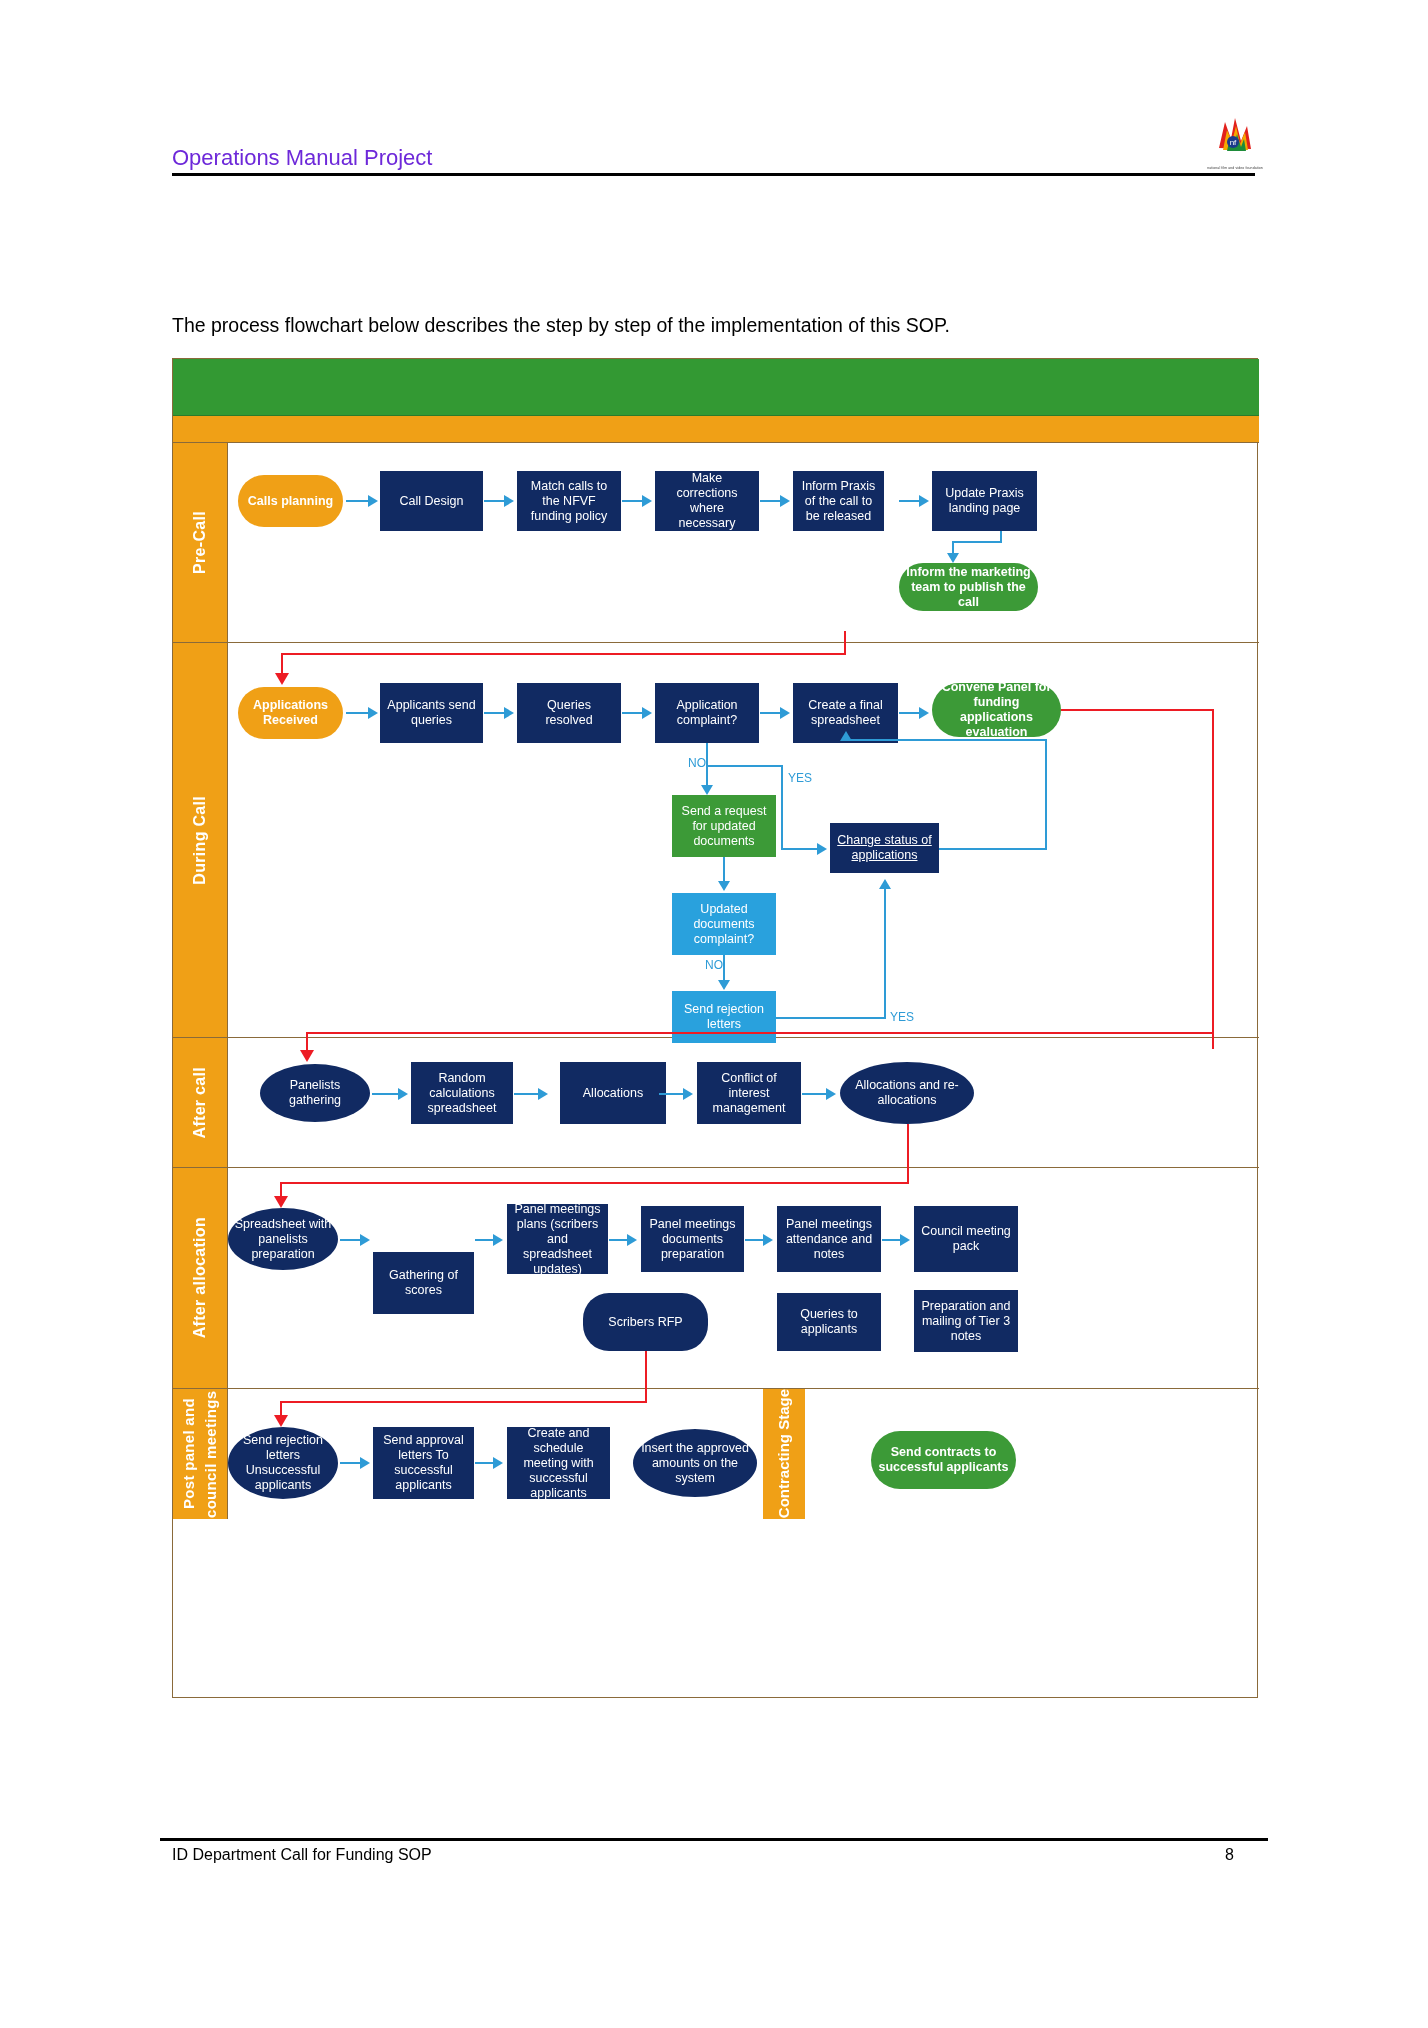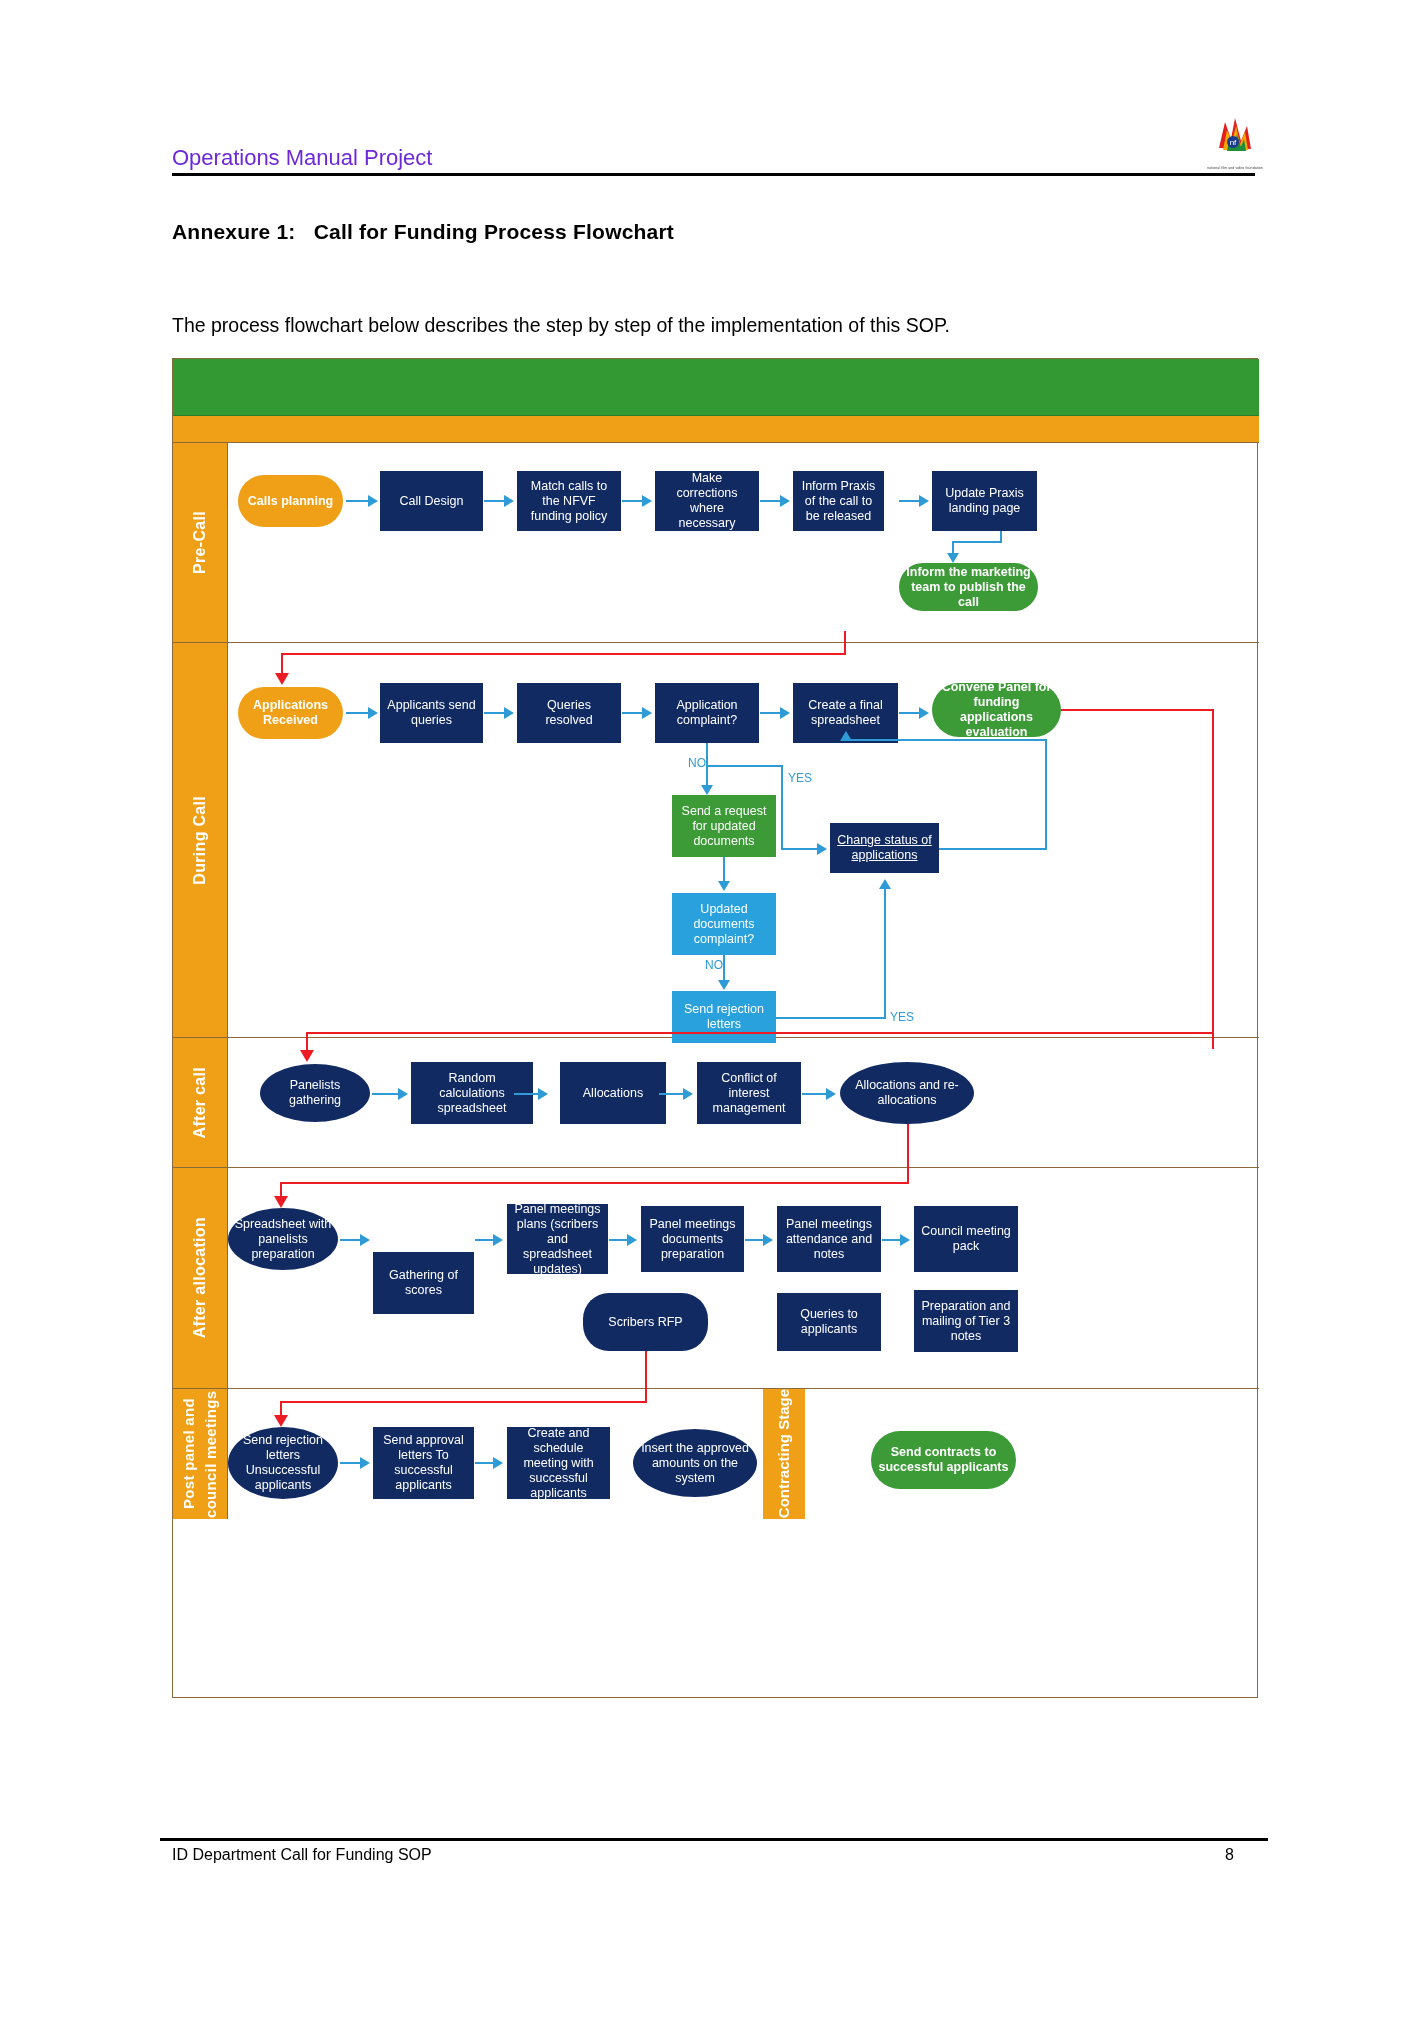--- a/index.html
+++ b/index.html
@@ -88,21 +88,20 @@
 
   <svg class="logo" viewBox="0 0 56 56">
     <path d="M14 40 L20 14 L26 31 L30 10 L36 33 L42 18 L46 41 Z" fill="#E2211C"></path>
     <path d="M18 42 L22 22 L27 34 L31 18 L35 36 L40 24 L43 42 Z" fill="#F5A800"></path>
     <path d="M22 43 L25 29 L29 38 L32 26 L36 39 L39 31 L41 43 Z" fill="#1E8C3A"></path>
     <circle cx="28" cy="34" r="6" fill="#1B3A8C"></circle>
     <text x="28" y="37" font-size="8" fill="#fff" text-anchor="middle" font-family="Liberation Sans, sans-serif">nf</text>
   </svg>
   <div class="logo-cap">national film and video foundation</div>
 
-  <div class="annexure">Annexure 1:   Call for Funding Process Flowchart</div>
   <div class="intro">The process flowchart below describes the step by step of the implementation of this SOP.</div>
 
   <div class="chart">
 
     <div class="band-green"></div>
     <div class="band-orange"></div>
 
     <div class="row" style="top:84px;height:200px;">
       <div class="swim">
         <span>Pre-Call</span>
@@ -233,21 +232,21 @@
 
         <div class="ln h red" style="left:78px;top:-6px;width:908px;"></div>
         <div class="ln v red" style="left:78px;top:-6px;height:20px;"></div>
         <div class="arw dred" style="left:72px;top:12px;"></div>
 
         <div class="node navy oval" style="left:32px;top:26px;width:110px;height:58px;">Panelists gathering</div>
 
         <div class="ln h" style="left:144px;top:55px;width:28px;"></div>
         <div class="arw r" style="left:170px;top:50px;"></div>
 
-        <div class="node navy" style="left:183px;top:24px;width:122px;height:62px;">Random calculations spreadsheet</div>
+        <div class="node navy" style="left:183px;top:24px;width:102px;height:62px;">Random calculations spreadsheet</div>
 
         <div class="ln h" style="left:286px;top:55px;width:26px;"></div>
         <div class="arw r" style="left:310px;top:50px;"></div>
 
         <div class="node navy" style="left:332px;top:24px;width:106px;height:62px;">Allocations</div>
 
         <div class="ln h" style="left:431px;top:55px;width:26px;"></div>
         <div class="arw r" style="left:455px;top:50px;"></div>
 
         <div class="node navy" style="left:469px;top:24px;width:104px;height:62px;">Conflict of interest management</div>

